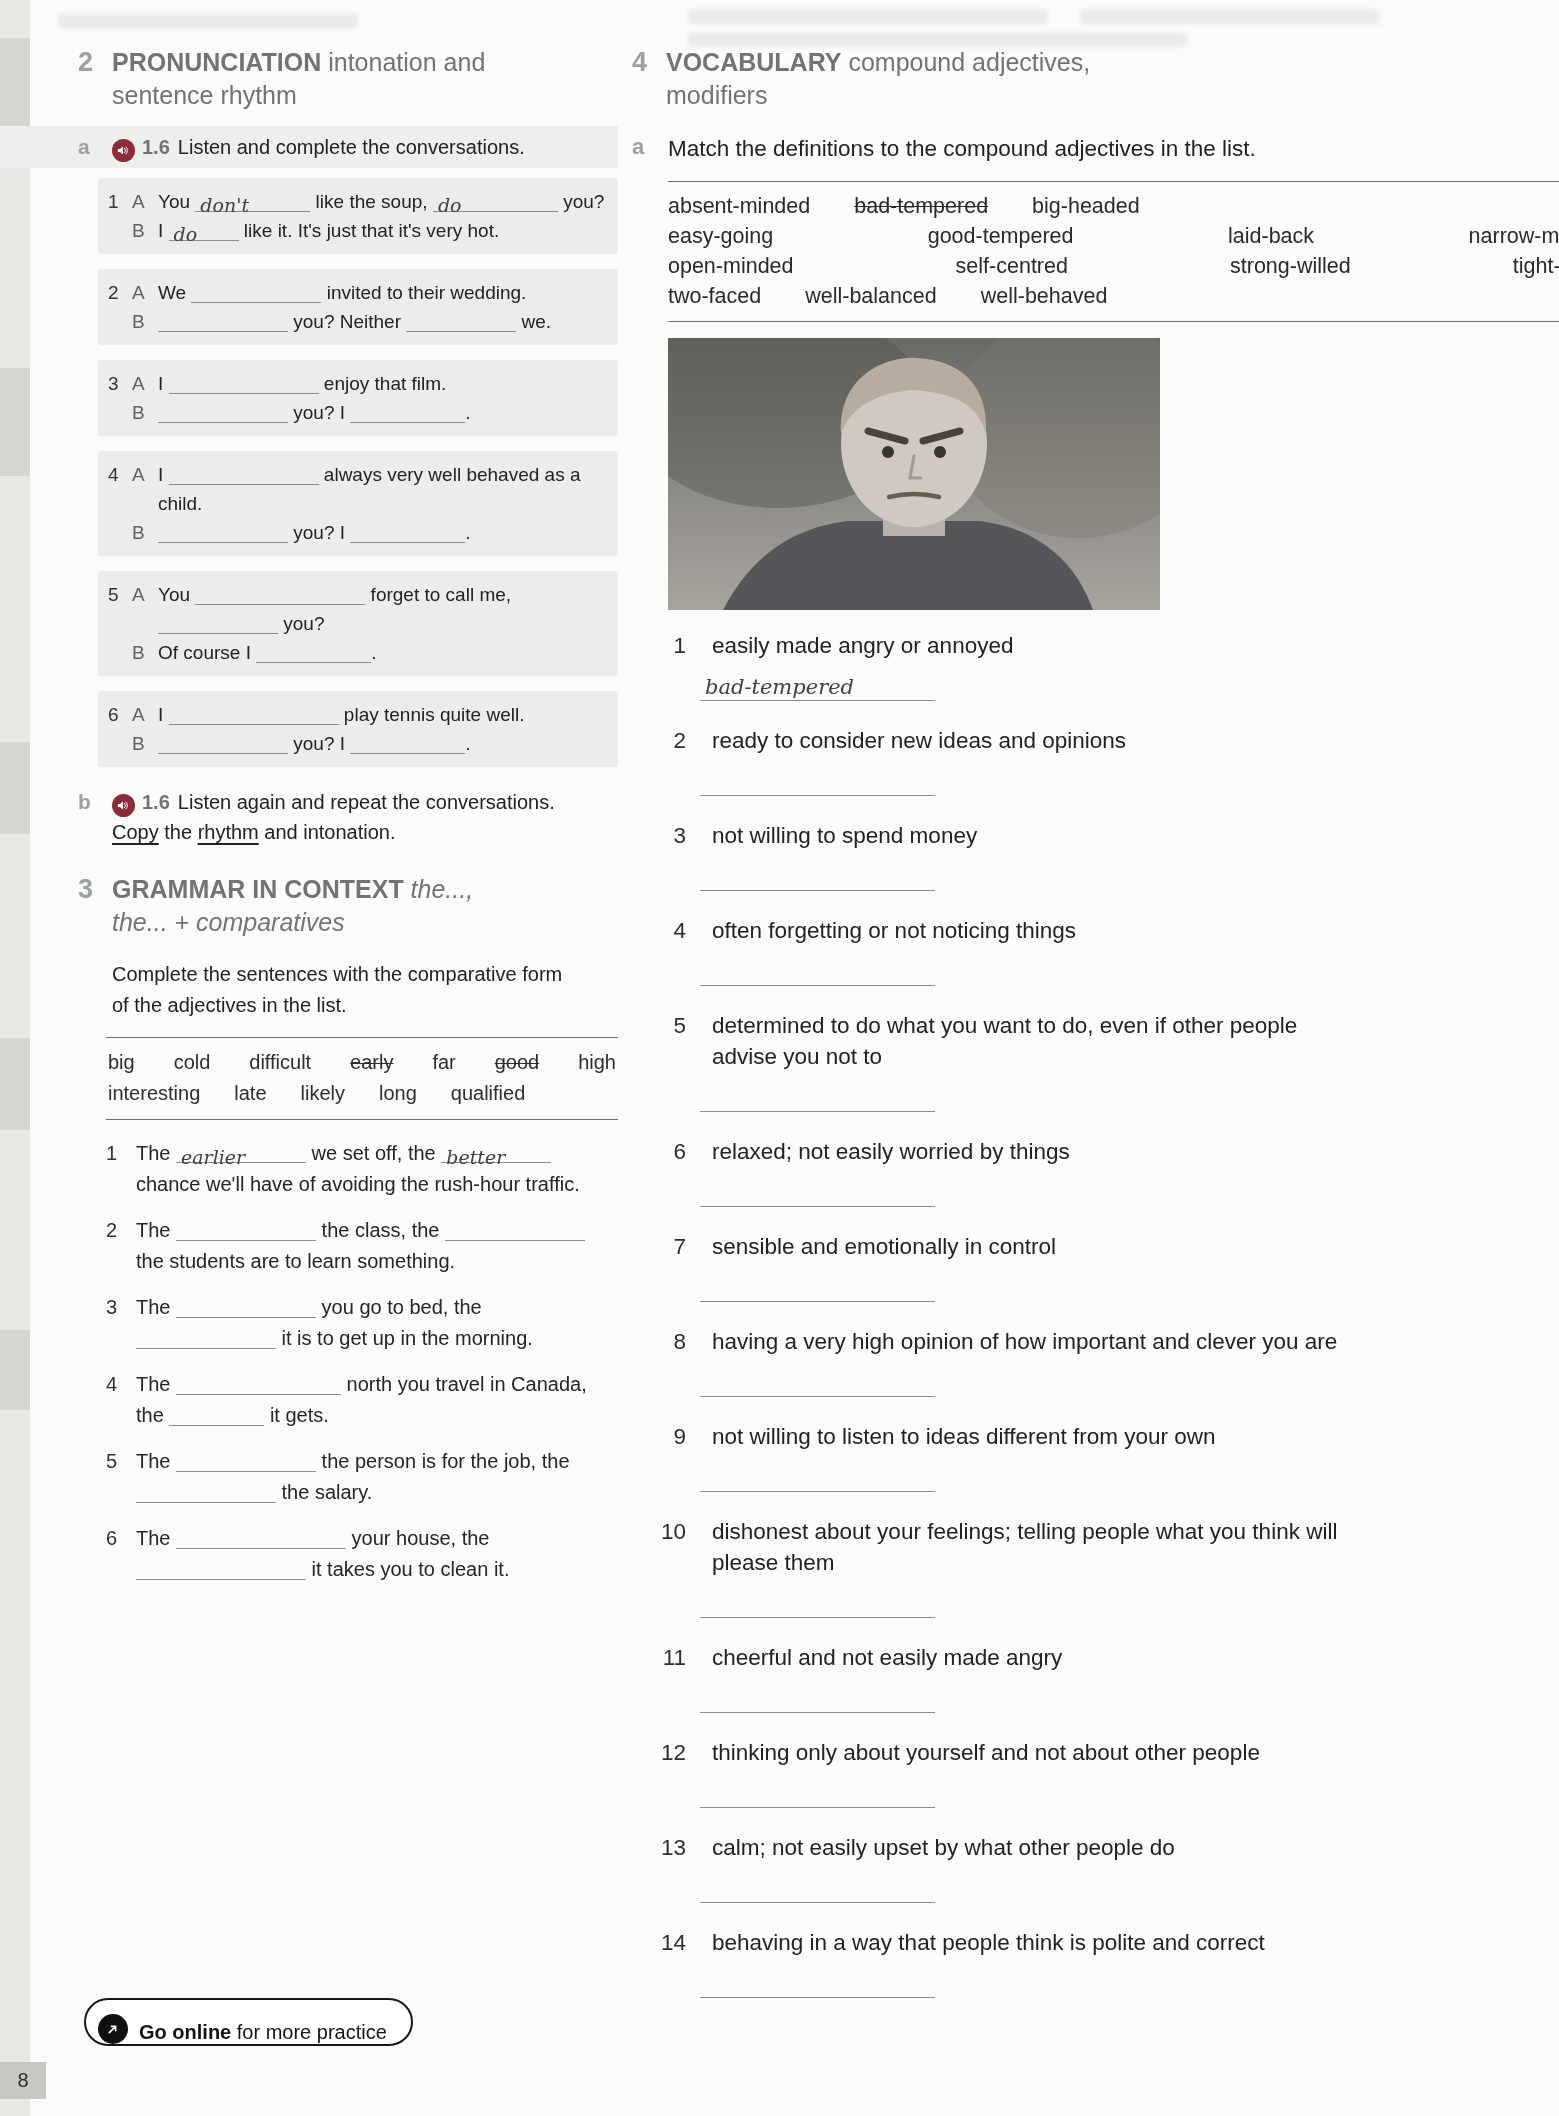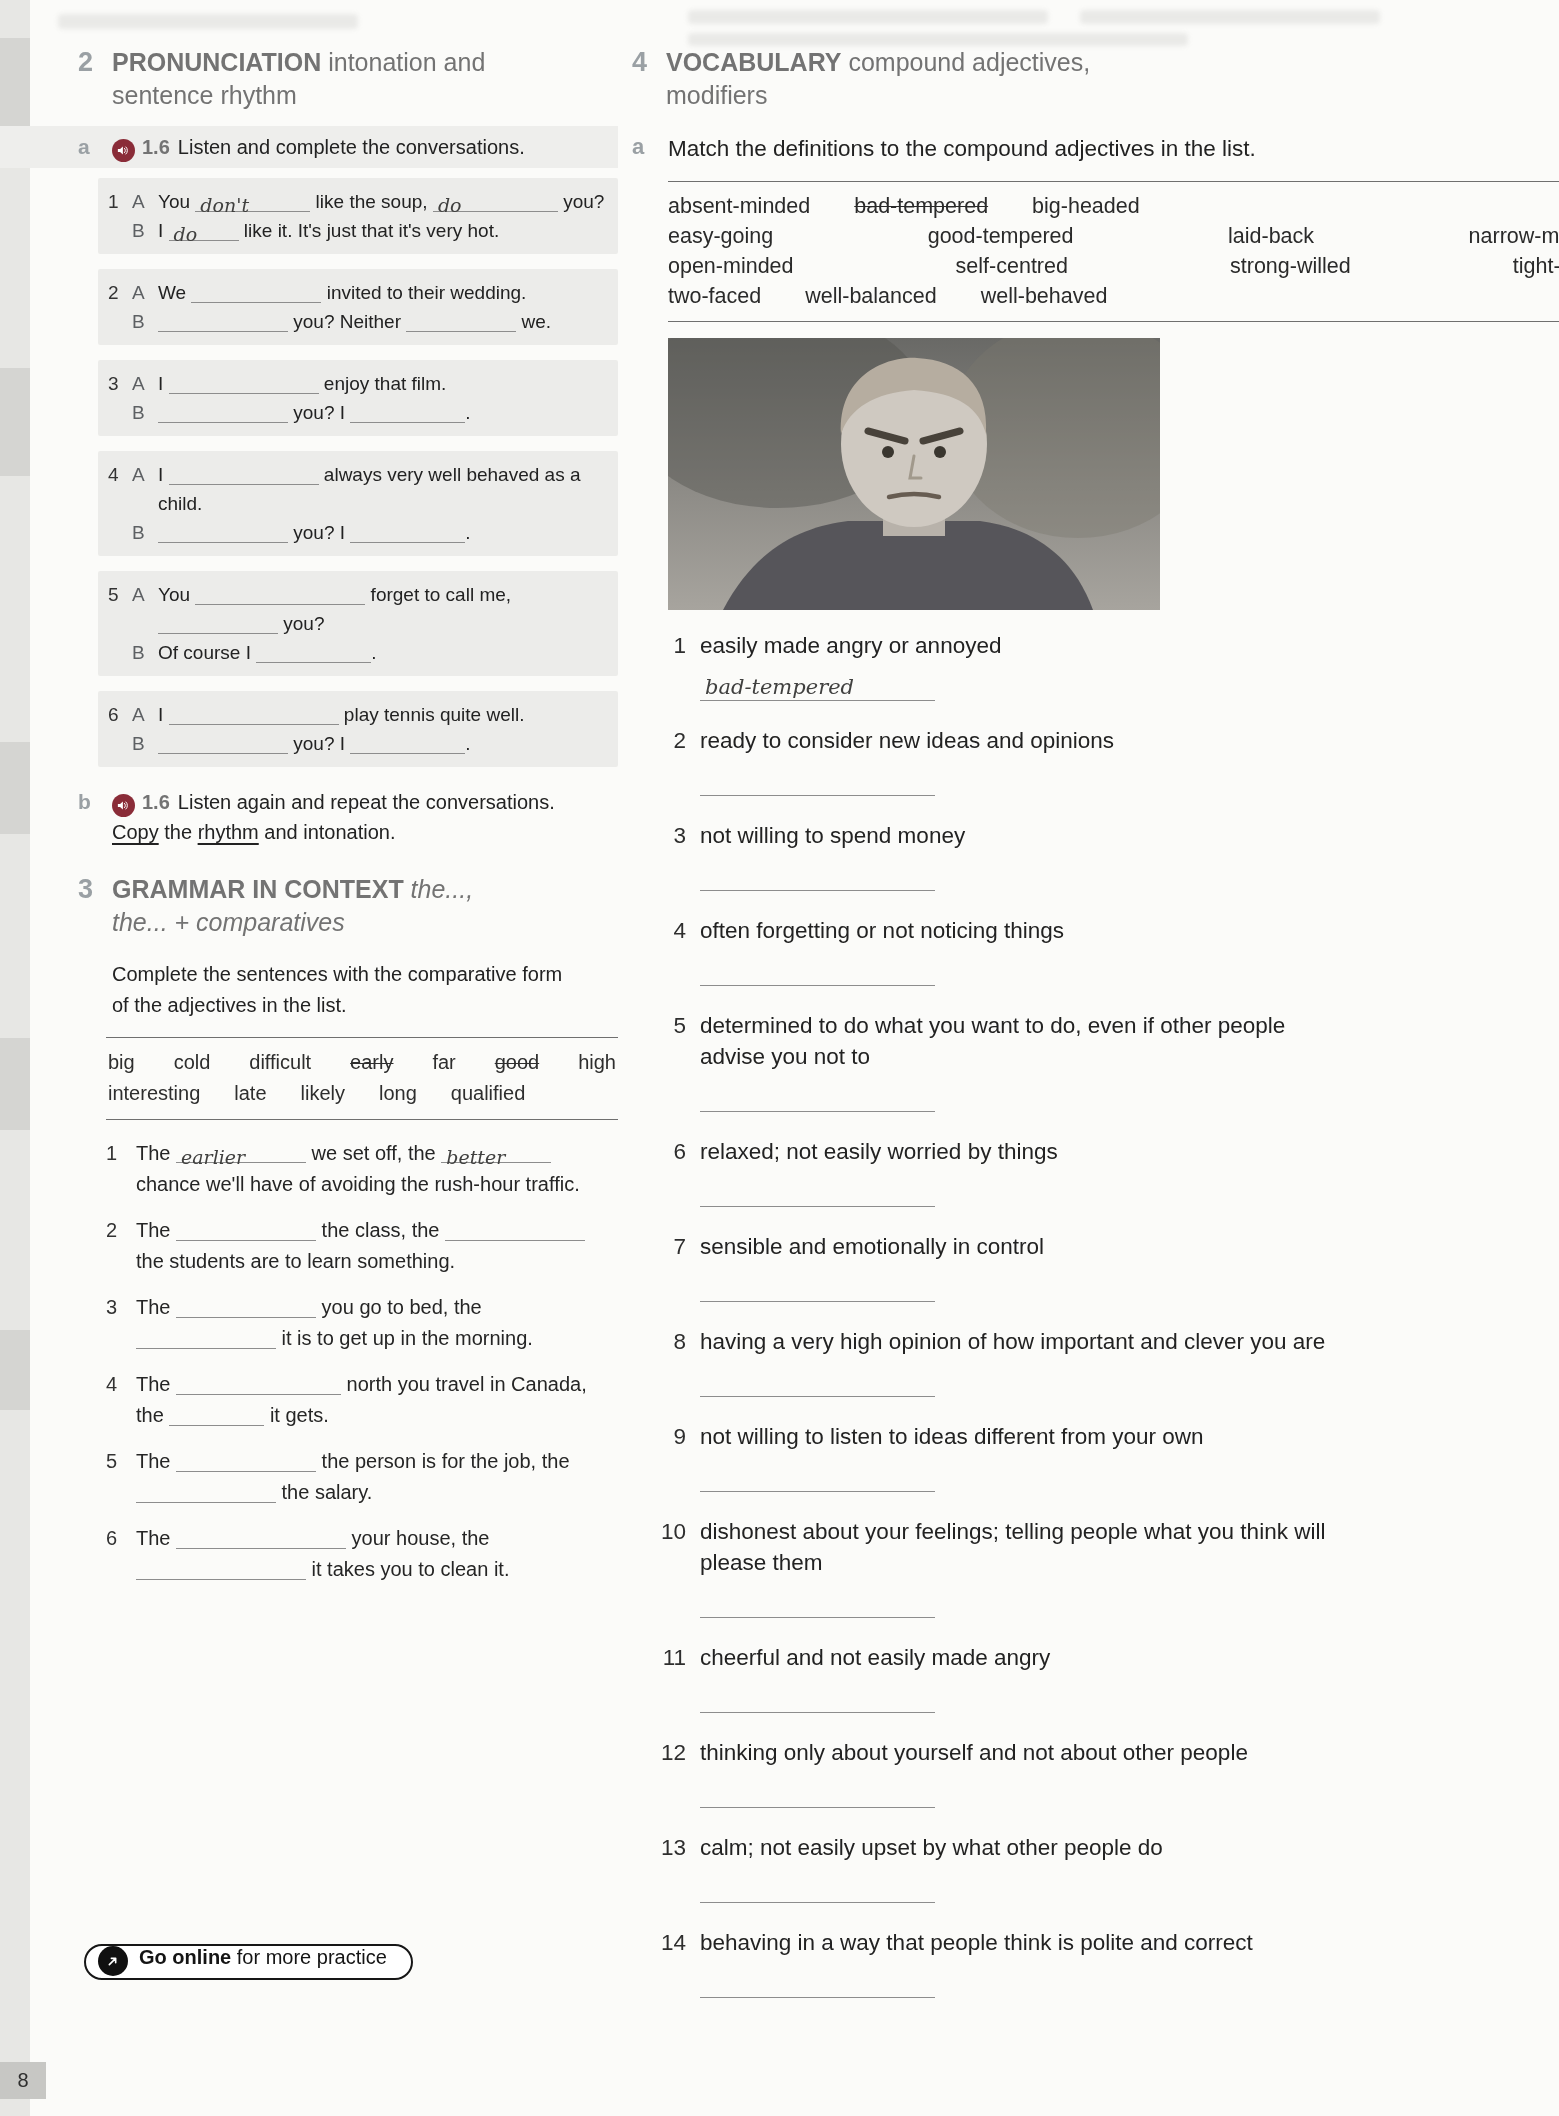--- a/index.html
+++ b/index.html
@@ -62,28 +62,28 @@
   .wordlist.rc{ margin-left:36px; padding-left:0; padding-right:0; }
   .wordlist.rc .word-row{ font-size:21.5px; line-height:30px; gap:44px; color:#2a2a2a; }
   .wordlist.rc .word-row.justify{ gap:0; }
   .photo{ margin:16px 0 0 36px; width:492px; height:272px; overflow:hidden; background:#7e7c78; }
   .photo svg{ display:block; }
 
   .defs{ margin:20px 0 0 26px; width:880px; }
   .def-item{ display:flex; margin-bottom:24px; font-size:22.5px; line-height:31px; }
   .def-num{ flex:0 0 42px; text-align:right; padding-right:14px; color:#2e2e2e; }
   .def-body{ flex:1; }
-  .def-text{ color:#222; max-width:640px; }
+  .def-text{ color:#222; max-width:640px;margin-left:12px; }
   .def-answer{ width:235px; border-bottom:1.4px solid #8d8d8d; height:30px; margin-top:10px; }
   .def-answer .ans{ font-size:21px; }
 
   
   .page-num{ position:absolute; left:0; top:2062px; width:46px; height:37px; background:#c7c7c4;
     display:flex; align-items:center; justify-content:center; font-size:20px; color:#2e2e2e; z-index:3; }
-  .go-online{ position:absolute; left:84px; top:1944px; height:36px; display:flex; align-items:flex-start;
+  .go-online{ position:absolute; left:84px; top:1998px; height:48px; display:flex; align-items:flex-end;
     gap:11px; padding:0 24px 0 12px; background:#fff; border:2.5px solid #161616; border-radius:26px; z-index:3; }
   .go-icon{ width:30px; height:30px; border-radius:50%; background:#101010; display:flex;
     align-items:center; justify-content:center; }
   .go-text{ font-size:20px; color:#141414; }
   .go-text b{ font-weight:bold; }
 </style>
 </head>
 <body>
 
 <div class="edge-strip"></div>

